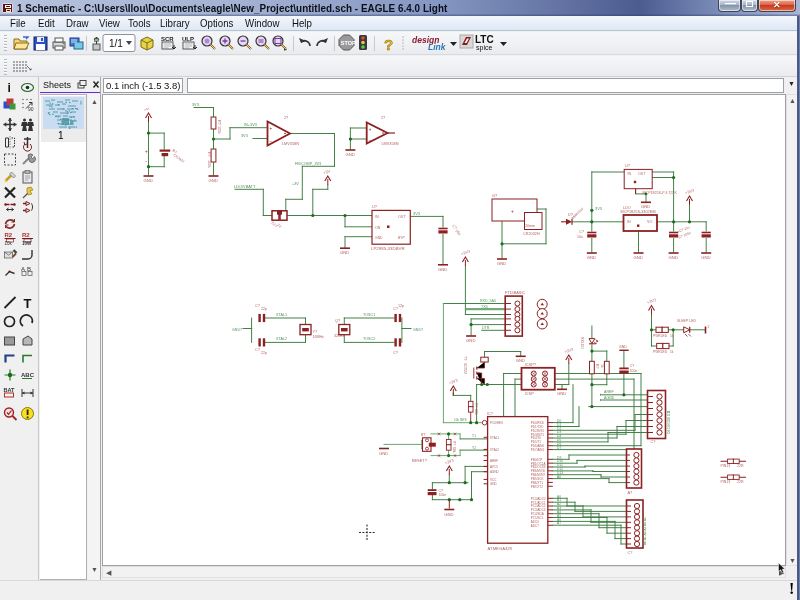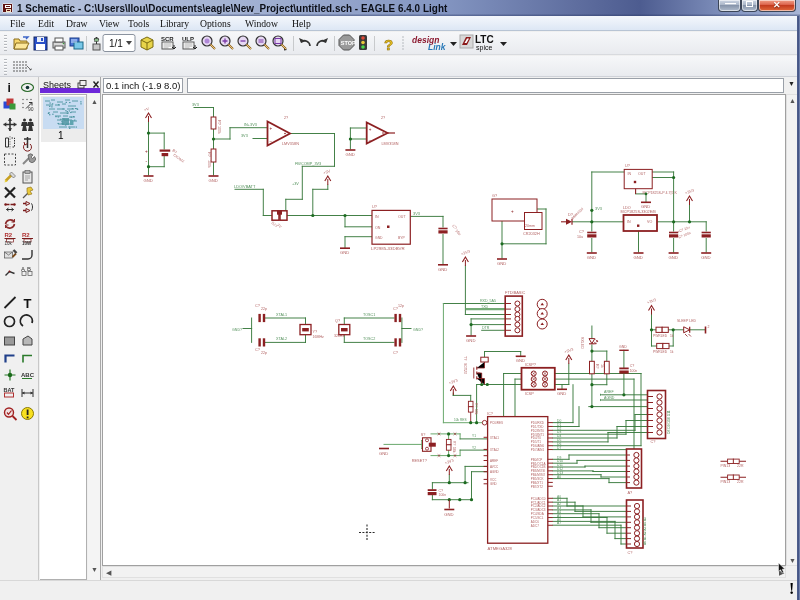--- a/index.html
+++ b/index.html
@@ -22,33 +22,33 @@
 #btnmin { left:718px; width:23px; }
 #btnmax { left:741px; width:17px; }
 #btnclose { left:758px; width:38px; background:linear-gradient(to bottom,#f0a088 0%,#de6951 40%,#c33c1f 50%,#e26a3c 100%); }
 .winbtn .g { position:absolute; color:#fff; font-weight:bold; }
 #btnmin .g { left:6px; top:-3px; font-size:11px; }
 #btnmax .g { left:4px; top:1px; width:7px; height:6px; border:1px solid #fff; background:transparent; }
 #btnclose .g { left:14px; top:0px; font-size:9px; text-shadow:0 1px 1px #7a2008; }
 
 
 #menubar { position:absolute; left:0; top:16px; width:800px; height:15px;
-  background:linear-gradient(to bottom,#f4f7fc,#dde7f5); border-bottom:1px solid #b8c4d4;font-family:Liberation Serif, serif; }
+  background:linear-gradient(to bottom,#f4f7fc,#dde7f5); border-bottom:1px solid #b8c4d4; }
 #menubar span { position:absolute; top:1px; font-size:11px; color:#111; transform:scale(.88,1); transform-origin:0 0; }
 
 
 #toolbar1 { position:absolute; left:0; top:32px; width:800px; height:23px; background:linear-gradient(to bottom,#f6f7f9,#e9ebef); border-bottom:1px solid #d8dade; }
 #toolbar2 { position:absolute; left:0; top:56px; width:800px; height:21px; background:linear-gradient(to bottom,#f6f7f9,#e9ebef); border-bottom:1px solid #cfd2d8; }
 .grip { position:absolute; width:3px; height:16px; top:3px;
   background:repeating-linear-gradient(to bottom,#b5b8bd 0 1px,#fdfdfd 1px 2px,transparent 2px 3px); }
 
 
 #palette { position:absolute; left:0; top:77px; width:39px; height:503px; background:#f0f0f0; border-right:1px solid #c8c8c8; }
 #sheets { position:absolute; left:40px; top:77px; width:61px; height:503px; background:#f0f0f0; border-right:1px solid #a8a8a8; }
-#sheetshdr { position:absolute; left:0; top:0; width:60px; height:16px; background:#f0f0f0; border-bottom:5px solid #6d28d9; }
+#sheetshdr { position:absolute; left:0; top:0; width:60px; height:16px; background:#f0f0f0; border-bottom:1px solid #6d28d9; }
 #sheetshdr .t { position:absolute; left:3px; top:3px; font-size:9px; color:#111; }
 #sheetsbody { position:absolute; left:0; top:17px; width:47px; height:486px; background:#fff; border:1px solid #b0b0b0; border-left:none; }
 #sheetscroll { position:absolute; left:48px; top:17px; width:12px; height:486px; background:#f4f4f4; }
 #thumbcell { position:absolute; left:1px; top:1px; width:45px; height:46px; background:#ececec; }
 #thumb { position:absolute; left:2px; top:1px; width:41px; height:32px; background:#c8dcf2; overflow:hidden; }
 #thumb1 { position:absolute; left:17px; top:34px; font-size:10px; color:#000; }
 
 #workarea { position:absolute; left:102px; top:77px; width:698px; height:503px; }
 #coordbox { position:absolute; left:1px; top:1px; width:80px; height:15px; background:#fff; border:1px solid #9aa0a8; font-size:9.5px; color:#111; padding-left:2px; padding-top:1px; white-space:nowrap; }
 #cmdbox { position:absolute; left:85px; top:1px; width:597px; height:15px; background:#fff; border:1px solid #9aa0a8; }
@@ -479,21 +479,21 @@
         <div id="thumb1">1</div>
       </div>
     </div>
     <div id="sheetscroll">
       <div class="sarr" style="left:3px;top:4px">▲</div>
       <div class="sarr" style="left:3px;top:472px">▼</div>
     </div>
   </div>
 
   <div id="workarea">
-    <div id="coordbox">0.1 inch (-1.9 8.0)</div>
+    <div id="coordbox">0.1 inch (-1.5 3.8)</div>
     <div id="cmdbox"></div>
     <div id="cmddrop">▼</div>
     <div id="canvas">
       <svg id="schem" width="684" height="470" viewBox="102 95 684 470">
           <g stroke-linecap="square">
             <path d="M147.5 122 L147.5 175" stroke="#3a7a3e" stroke-width="0.95" fill="none"></path>
             <path d="M147.5 133.1 L163.2 133.1" stroke="#3a7a3e" stroke-width="0.95" fill="none"></path>
             <path d="M163.2 133.1 L163.2 149" stroke="#3a7a3e" stroke-width="0.95" fill="none"></path>
             <path d="M163.2 156.5 L163.2 166.7" stroke="#3a7a3e" stroke-width="0.95" fill="none"></path>
             <path d="M147.5 166.7 L163.2 166.7" stroke="#3a7a3e" stroke-width="0.95" fill="none"></path>

